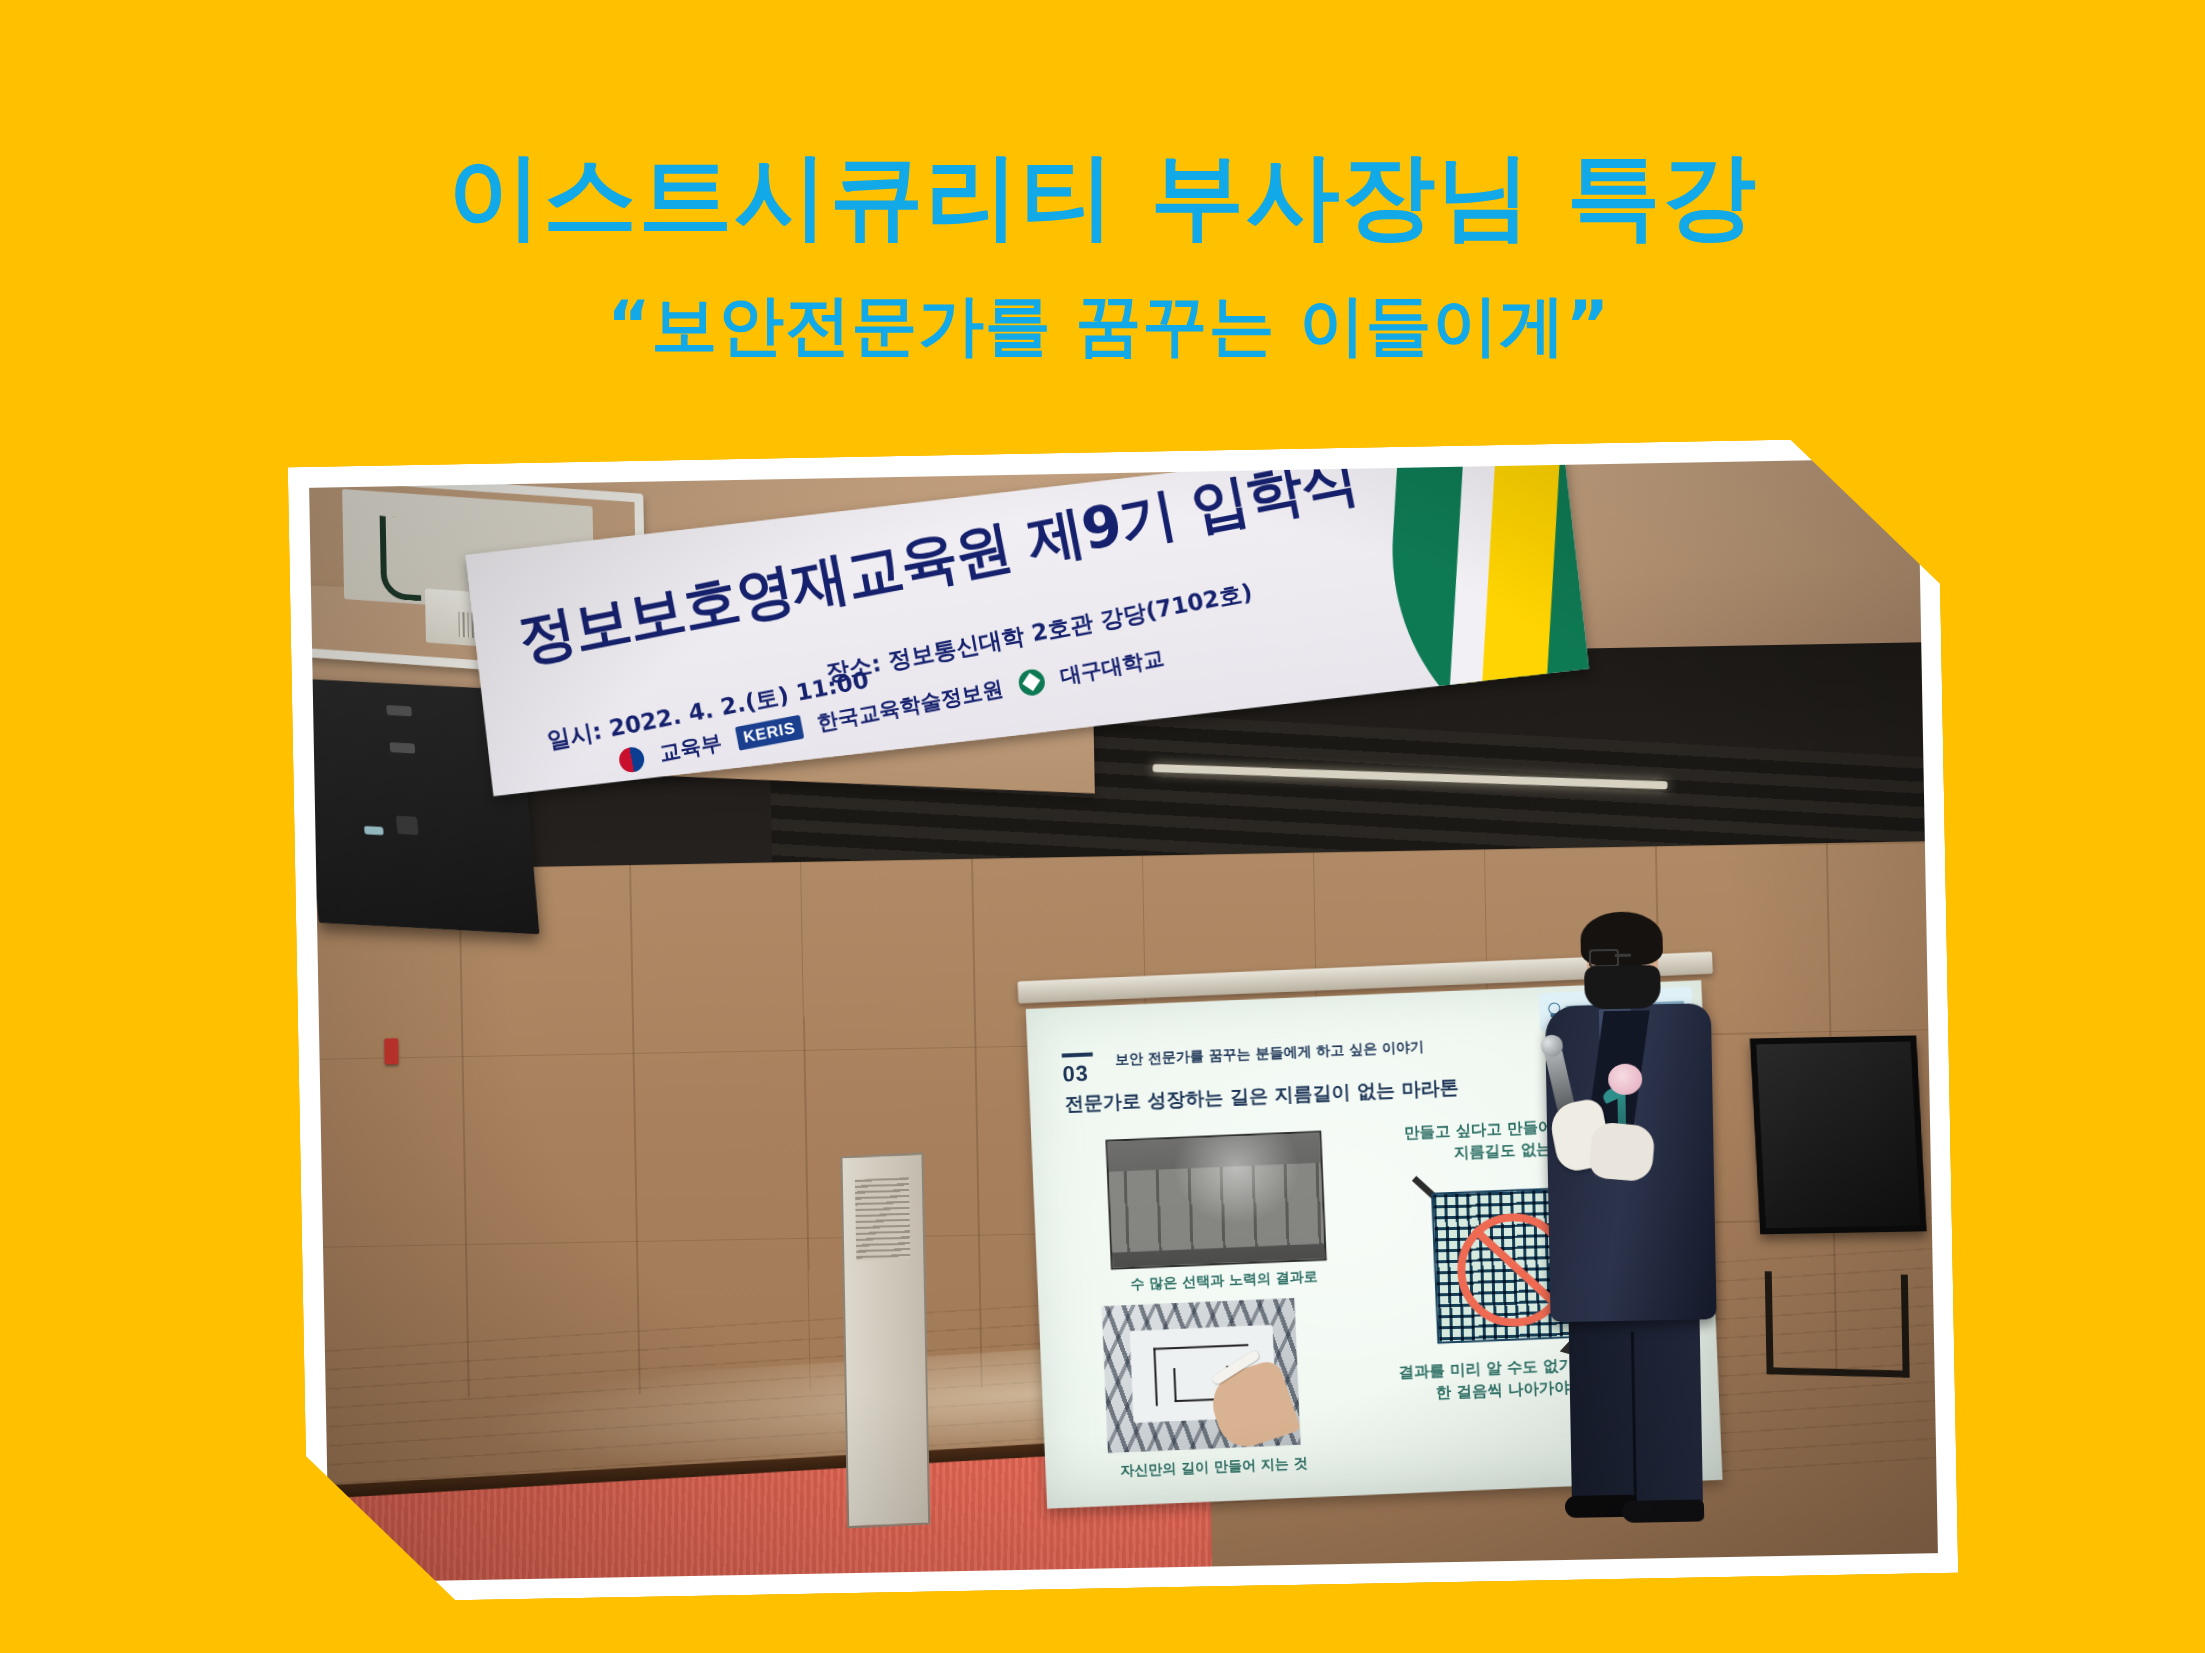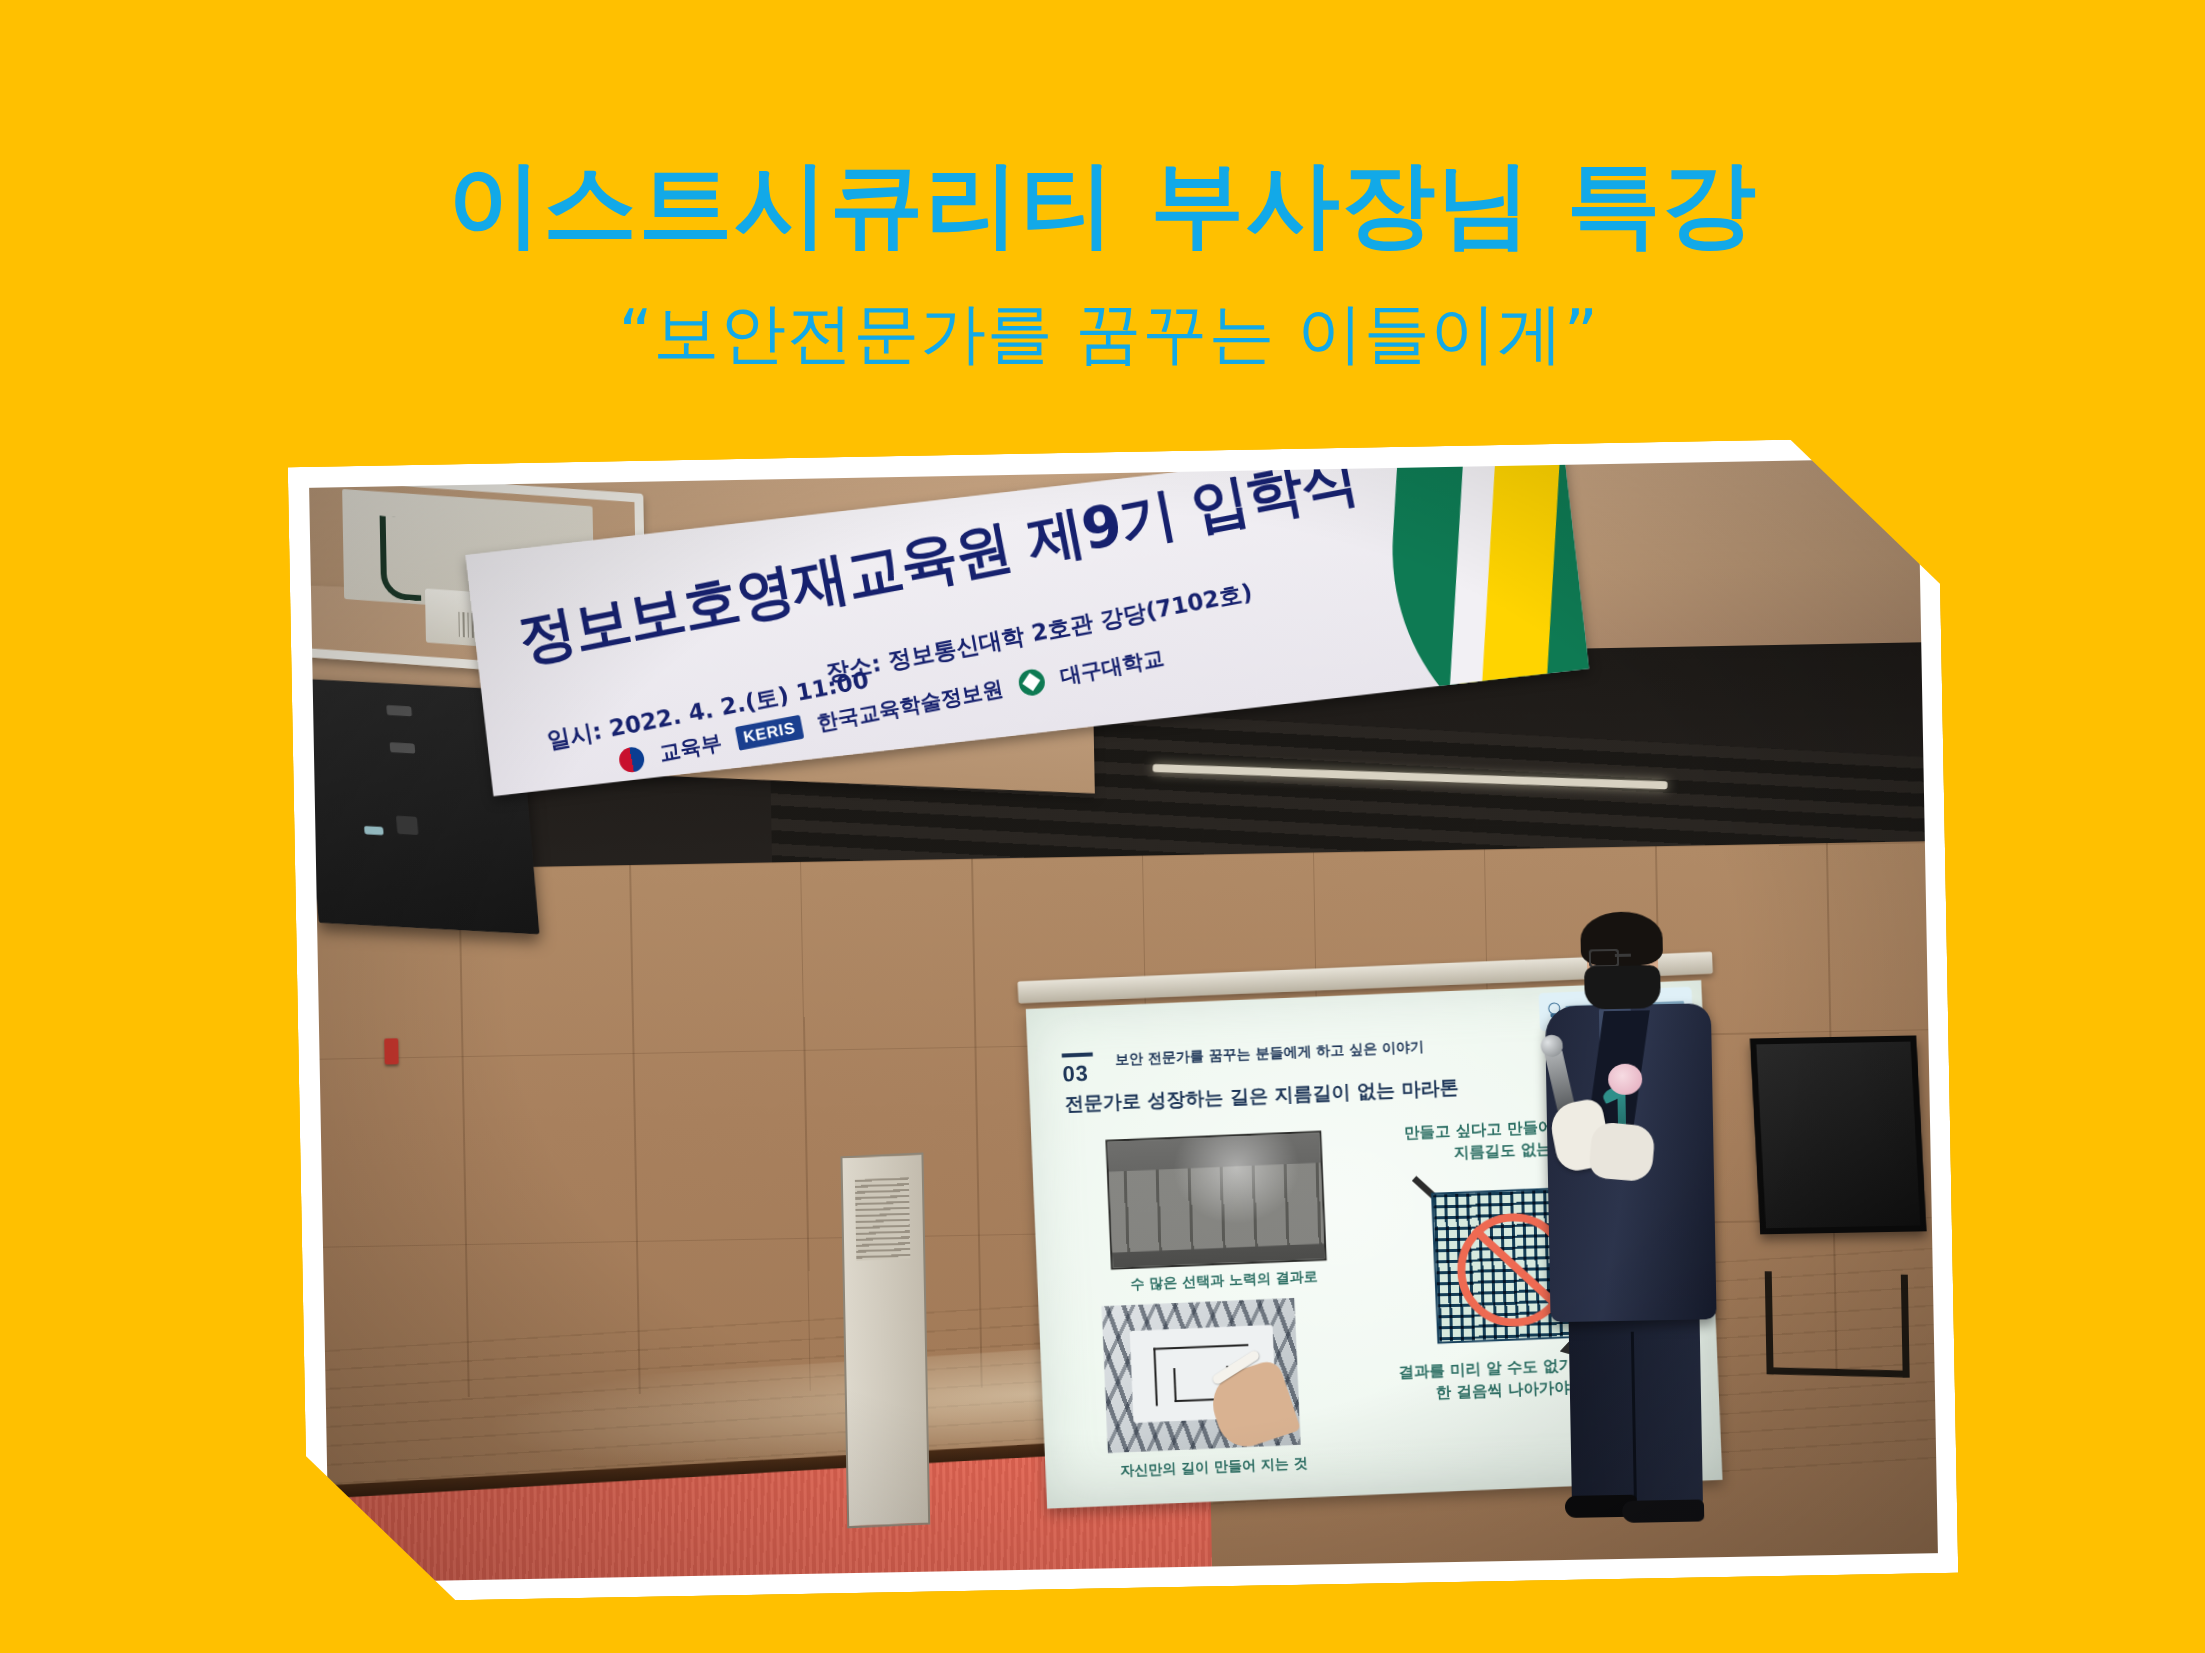--- a/index.html
+++ b/index.html
@@ -9,25 +9,25 @@
     font-family:"Liberation Sans","DejaVu Sans",sans-serif;
     overflow:hidden;position:relative;
   }
 
   
   .title-block{
     position:absolute;left:0;top:140px;width:2205px;text-align:center;
   }
   .main-title{
     font-size:94px;font-weight:bold;color:#12A9E8;
-    letter-spacing:1.5px;line-height:1.1;margin:12px;
+    letter-spacing:1.5px;line-height:1.1;margin:4px;
     font-family:"DejaVu Sans","Liberation Sans",sans-serif;
   }
   .sub-title{
-    font-size:66px;font-weight:normal;color:#12A9E8;
+    font-size:66px;font-weight:bold;color:#12A9E8;
     letter-spacing:0.7px;line-height:1.1;margin:43px 0 0 0;
     font-family:"DejaVu Sans","Liberation Sans",sans-serif;
     padding-left:12px;
   }
 
   
   .photo-frame{
     position:absolute;left:298px;top:452px;width:1650px;height:1136px;
     background:#ffffff;
     transform:rotate(-1.05deg);

